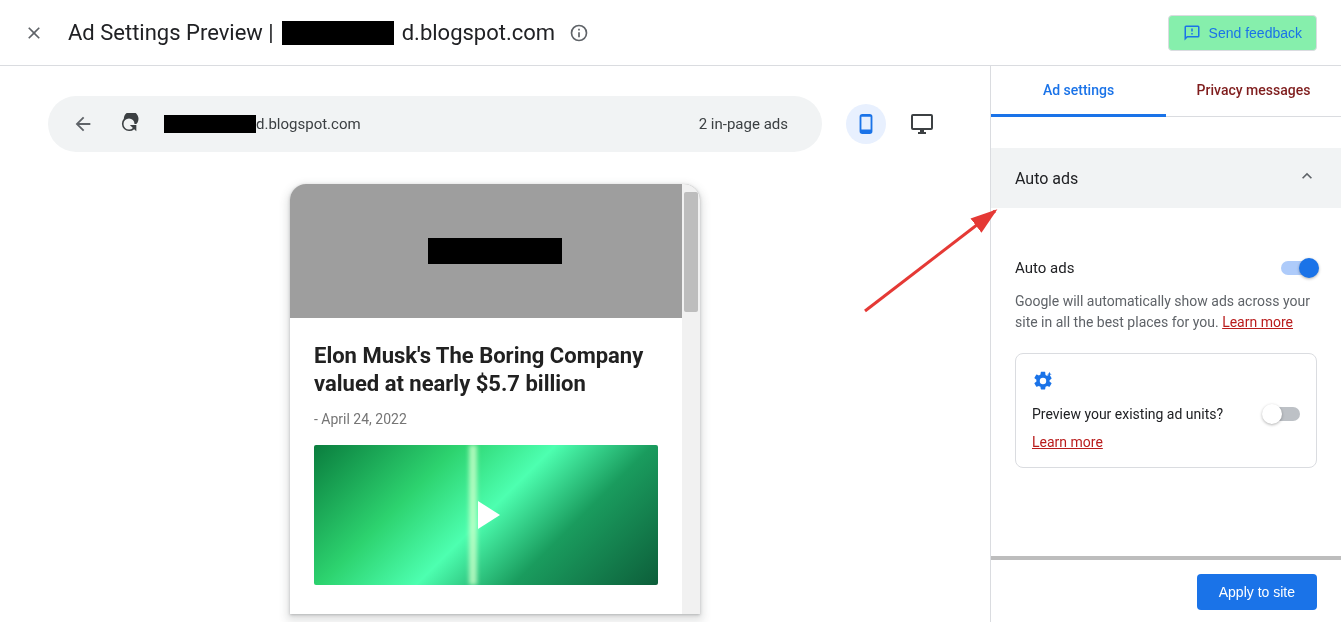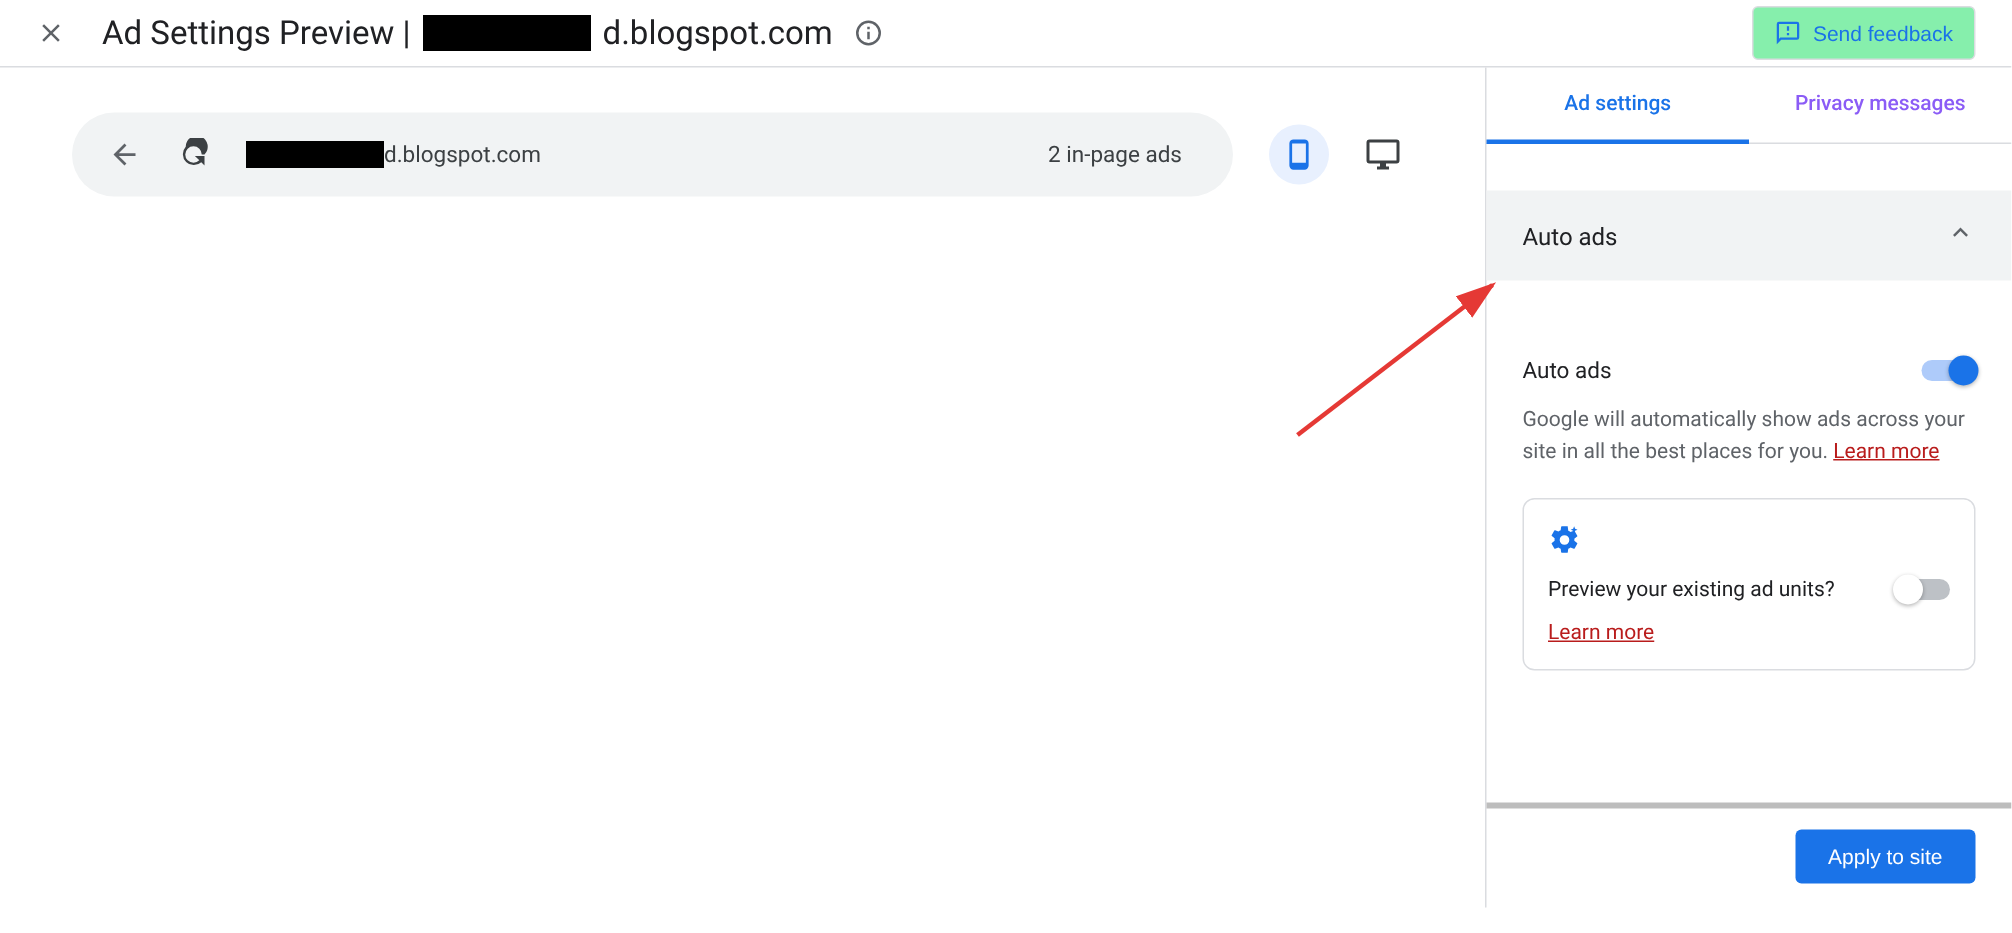--- a/index.html
+++ b/index.html
@@ -1,18 +1,18 @@
 <!DOCTYPE html>
 <html><head>
   <meta charset="utf-8">
   <style>
     * { box-sizing: border-box; margin: 0; padding: 0; }
     body { font-family: 'Google Sans', Roboto, Arial, sans-serif; background: #fff; color: #202124; width: 1341px; height: 622px; overflow: hidden; position: relative; }
     
-    .header { display: flex; align-items: center; justify-content: space-between; padding: 12px 24px; border-bottom: 1px solid #dadce0; height: 45px; }
+    .header { display: flex; align-items: center; justify-content: space-between; padding: 12px 24px; border-bottom: 1px solid #dadce0; height: 66px; }
     .header-left { display: flex; align-items: center; gap: 24px; }
     .close-icon { cursor: pointer; display: flex; }
     .title { font-size: 22px; display: flex; align-items: center; gap: 8px; }
     .title-redact { display: inline-block; width: 112px; height: 24px; background: #000; vertical-align: middle; }
     .info-icon { display: flex; color: #5f6368; margin-left: 6px; }
     .feedback-btn { display: flex; align-items: center; gap: 8px; color: #1a73e8; border: 1px solid #dadce0; border-radius: 4px; padding: 8px 14px; font-size: 14px; font-weight: 500; cursor: pointer; background: #86efac; }
     
     .main { display: flex; height: calc(622px - 62px); }
     .preview-area { flex: 1; padding: 30px 48px; position: relative; }
     .url-bar { background: #f1f3f4; border-radius: 50px; height: 56px; display: flex; align-items: center; padding: 0 24px; gap: 24px; }
@@ -33,21 +33,21 @@
     .phone-header-redact { width: 134px; height: 26px; background: #000; }
     .phone-content { padding: 24px; background: #fff; position: relative; margin-right: 18px; }
     .article-title { font-size: 22px; font-weight: 700; color: #212121; line-height: 1.25; margin-bottom: 14px; }
     .article-date { font-size: 14px; color: #757575; margin-bottom: 18px; }
     .article-image { height: 140px; background: linear-gradient(135deg, #0a7d3e 0%, #2dd36f 30%, #4dffb0 50%, #1a9c5e 70%, #0d5e3a 100%); position: relative; display: flex; align-items: center; justify-content: center; border-radius: 2px; overflow: hidden; }
     .article-image::before { content:''; position:absolute; left:45%; top:0; width:8px; height:100%; background: rgba(200,255,200,.8); filter: blur(2px); }
     .play-icon { width: 0; height: 0; border-left: 22px solid #fff; border-top: 14px solid transparent; border-bottom: 14px solid transparent; z-index: 2; margin-left: 6px;}
     
     .sidebar { width: 351px; border-left: 1px solid #dadce0; display: flex; flex-direction: column; gap: 31px; }
     .tabs { display: flex; border-bottom: 1px solid #dadce0; }
-    .tab { flex: 1; text-align: center; padding: 16px 0; font-size: 14px; font-weight: 500; cursor: pointer; color: #8b5cf6; }
+    .tab { flex: 1; text-align: center; padding: 16px 0; font-size: 14px; font-weight: 500; cursor: pointer; color: #7f1d1d; }
     .tab.active { color: #1a73e8; border-bottom: 3px solid #1a73e8; margin-bottom: -1px; }
     
     .section-header { background: #f1f3f4; padding: 18px 24px; display: flex; justify-content: space-between; align-items: center; cursor: pointer; font-size: 16px; color: #202124; }
     .section-plain { padding: 18px 24px; display: flex; justify-content: space-between; align-items: center; cursor: pointer; font-size: 15px; border-top: 1px solid #dadce0; }
     
     .section-body { padding: 20px 24px; }
     .toggle-row { display: flex; justify-content: space-between; align-items: center; margin-bottom: 14px; }
     .toggle-label { font-size: 15px; }
     .description { font-size: 14px; color: #5f6368; line-height: 1.5; }
     .link { color: #b91c1c; text-decoration: underline; cursor: pointer; }
@@ -125,20 +125,35 @@
             </svg>
         </div>
         <div class="device-btn">
           <svg width="24" height="24" viewBox="0 0 24 24">
               <path fill="currentColor" d="M21 2H3a2 2 0 00-2 2v12a2 2 0 002 2h7v2H8v2h8v-2h-2v-2h7a2 2 0 002-2V4a2 2 0 00-2-2zm0 14H3V4h18v12z"></path>
             </svg>
         </div>
       </div>
     </div>
 
+    <div class="phone-preview">
+      <div class="scrolltrack">
+        <div class="scrollbar"></div>
+      </div>
+      <div class="phone-header">
+        <div class="phone-header-redact"></div>
+      </div>
+      <div class="phone-content">
+        <h2 class="article-title">Elon Musk's The Boring Company valued at nearly $5.7 billion</h2>
+        <div class="article-date">- April 24, 2022</div>
+        <div class="article-image">
+          <div class="play-icon"></div>
+        </div>
+      </div>
+    </div>
 
     <svg class="arrow" width="155" height="120">
       <defs>
           <marker id="ah" markerWidth="10" markerHeight="10" refX="8" refY="3" orient="auto">
             <path d="M0,0 L0,6 L9,3 z" fill="#e53935"></path>
           </marker>
         </defs>
       <line x1="10" y1="110" x2="140" y2="10" stroke="#e53935" stroke-width="3" marker-end="url(#ah)"></line>
     </svg>
   </div>

